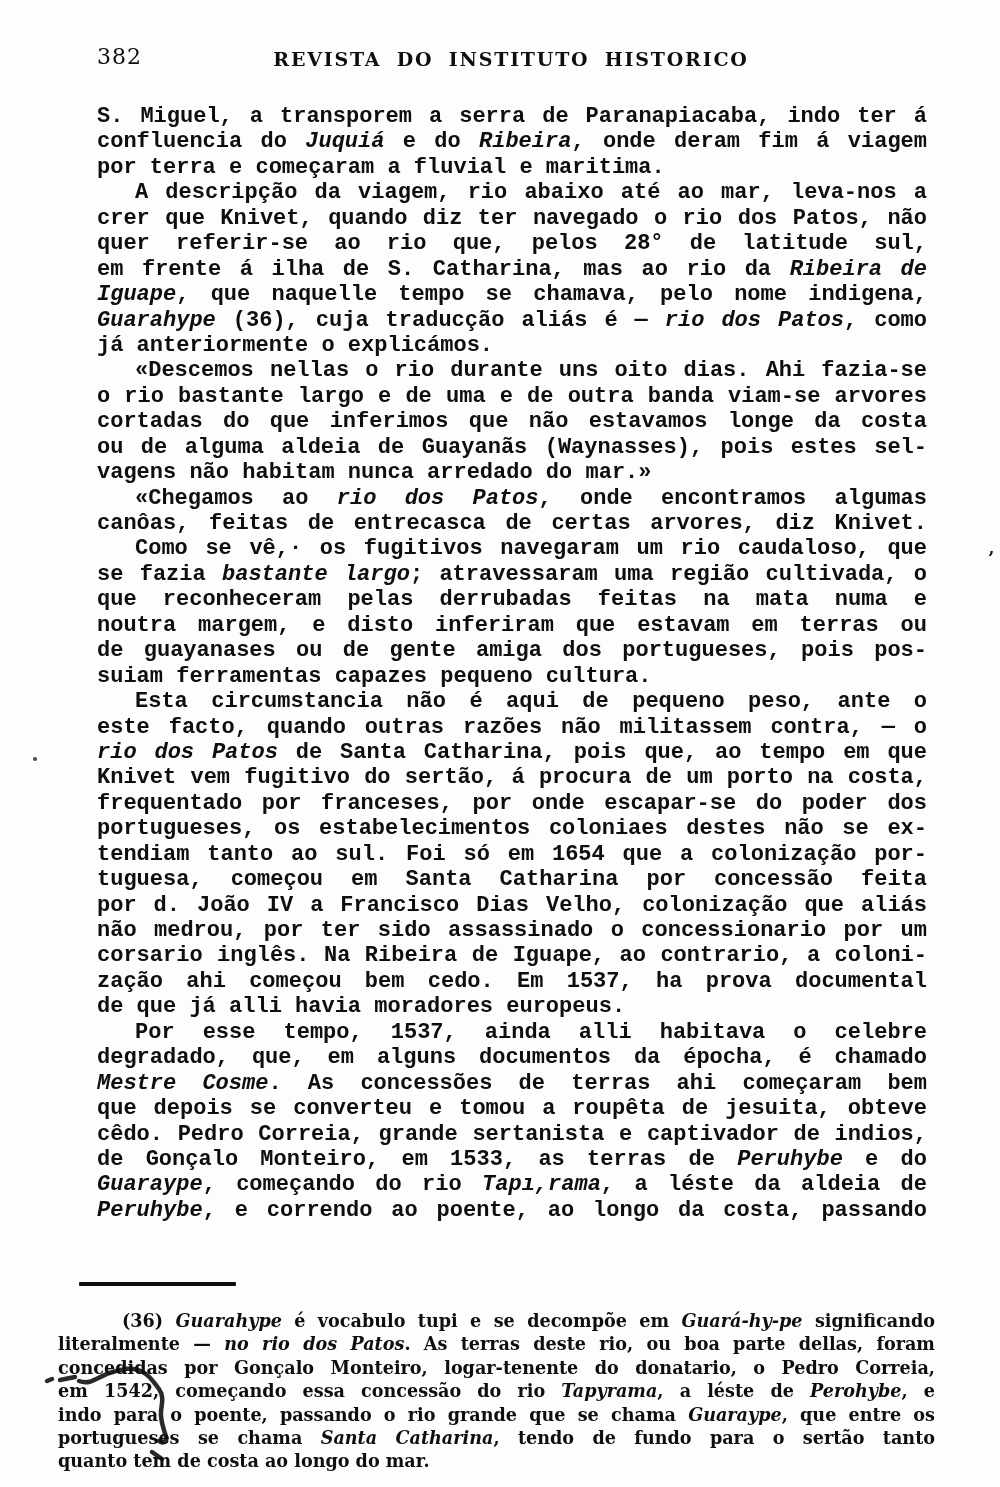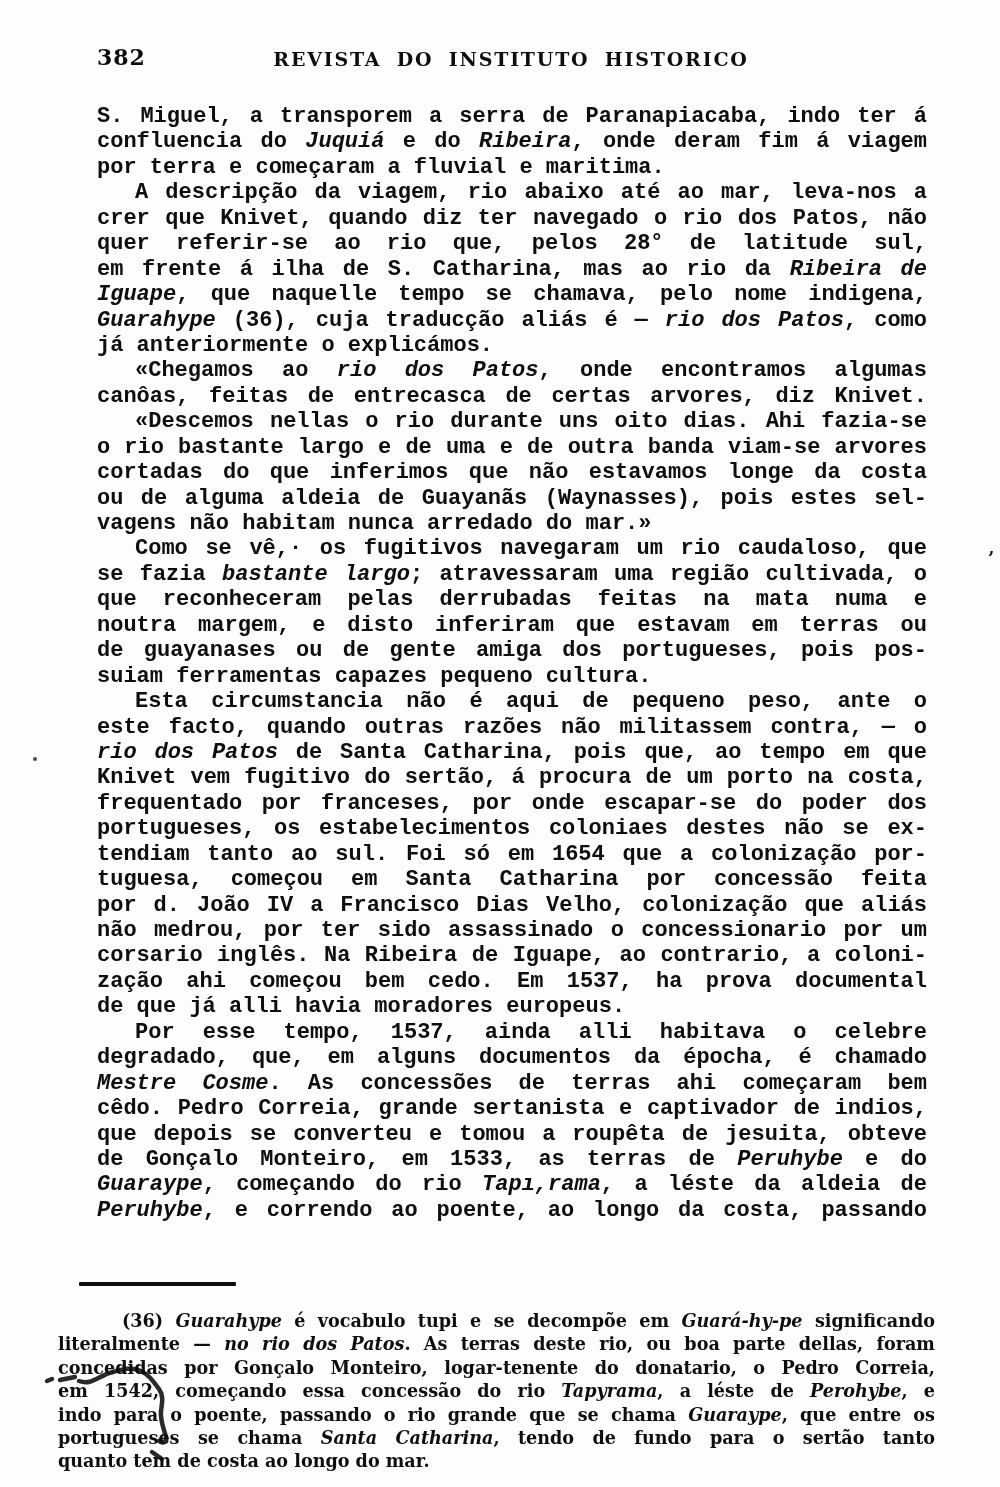--- a/index.html
+++ b/index.html
@@ -8,21 +8,21 @@
     width:1000px;height:1487px;
     margin:0 auto;
     background:#fdfdfc;
     color:#0e0e0e;
     font-family:"DejaVu Serif","Liberation Serif",serif;
     overflow:hidden;
   }
   
   .page-number{
     position:absolute;left:97px;top:44px;
-    font-size:22px;font-weight:bold;letter-spacing:1px;
+    font-size:22px;font-weight:normal;letter-spacing:1px;
   }
   .journal-title{
     position:absolute;left:0;right:0;top:48px;
     text-align:center;
     transform:translateX(11px);
     font-size:19px;font-weight:bold;
     letter-spacing:1.8px;word-spacing:7px;
   }
   
   .main-text{
@@ -80,29 +80,29 @@
       <div>
         <div class="line ind">A descripção da viagem, rio abaixo até ao mar, leva-nos a</div>
         <div class="line">crer que Knivet, quando diz ter navegado o rio dos Patos, não</div>
         <div class="line">quer referir-se ao rio que, pelos 28° de latitude sul, desembocca</div>
         <div class="line">em frente á ilha de S. Catharina, mas ao rio da <em>Ribeira de</em></div>
         <div class="line"><em>Iguape</em>, que naquelle tempo se chamava, pelo nome indigena,</div>
         <div class="line"><em>Guarahype</em> (36), cuja traducção aliás é — <em>rio dos Patos</em>, como</div>
         <div class="line nj">já anteriormente o explicámos.</div>
       </div>
       <div>
-        <div class="line ind">«Chegamos ao <em>rio dos Patos</em>, onde encontramos algumas</div>
-        <div class="line">canôas, feitas de entrecasca de certas arvores, diz Knivet.</div>
-      </div>
-      <div>
         <div class="line ind">«Descemos nellas o rio durante uns oito dias. Ahi fazia-se</div>
         <div class="line">o rio bastante largo e de uma e de outra banda viam-se arvores</div>
         <div class="line">cortadas do que inferimos que não estavamos longe da costa</div>
         <div class="line">ou de alguma aldeia de Guayanãs (Waynasses), pois estes sel-</div>
         <div class="line nj">vagens não habitam nunca arredado do mar.»</div>
+      </div>
+      <div>
+        <div class="line ind">«Chegamos ao <em>rio dos Patos</em>, onde encontramos algumas</div>
+        <div class="line">canôas, feitas de entrecasca de certas arvores, diz Knivet.</div>
       </div>
       <div>
         <div class="line ind">Como se vê,· os fugitivos navegaram um rio caudaloso, que</div>
         <div class="line">se fazia <em>bastante largo</em>; atravessaram uma região cultivada, o</div>
         <div class="line">que reconheceram pelas derrubadas feitas na mata numa e</div>
         <div class="line">noutra margem, e disto inferiram que estavam em terras ou</div>
         <div class="line">de guayanases ou de gente amiga dos portugueses, pois pos-</div>
         <div class="line nj">suiam ferramentas capazes pequeno cultura.</div>
       </div>
       <div>
@@ -117,22 +117,22 @@
         <div class="line">por d. João IV a Francisco Dias Velho, colonização que aliás</div>
         <div class="line">não medrou, por ter sido assassinado o concessionario por um</div>
         <div class="line">corsario inglês. Na Ribeira de Iguape, ao contrario, a coloni-</div>
         <div class="line">zação ahi começou bem cedo. Em 1537, ha prova documental</div>
         <div class="line nj">de que já alli havia moradores europeus.</div>
       </div>
       <div>
         <div class="line ind">Por esse tempo, 1537, ainda alli habitava o celebre bacharel</div>
         <div class="line">degradado, que, em alguns documentos da épocha, é chamado</div>
         <div class="line"><em>Mestre Cosme</em>. As concessões de terras ahi começaram bem</div>
+        <div class="line">que depois se converteu e tomou a roupêta de jesuita, obteve</div>
         <div class="line">cêdo. Pedro Correia, grande sertanista e captivador de indios,</div>
-        <div class="line">que depois se converteu e tomou a roupêta de jesuita, obteve</div>
         <div class="line">de Gonçalo Monteiro, em 1533, as terras de <em>Peruhybe</em> e do</div>
         <div class="line"><em>Guaraype</em>, começando do rio <em>Tapı,rama</em>, a léste da aldeia de</div>
         <div class="line"><em>Peruhybe</em>, e correndo ao poente, ao longo da costa, passando</div>
       </div>
     </div>
 
   <div class="footnote-rule"></div>
   <div class="footnote">
       <div class="line ind">(36) <em>Guarahype</em> é vocabulo tupi e se decompõe em <em>Guará-hy-pe</em> significando</div>
       <div class="line">literalmente — <em>no rio dos Patos</em>. As terras deste rio, ou boa parte dellas, foram</div>

